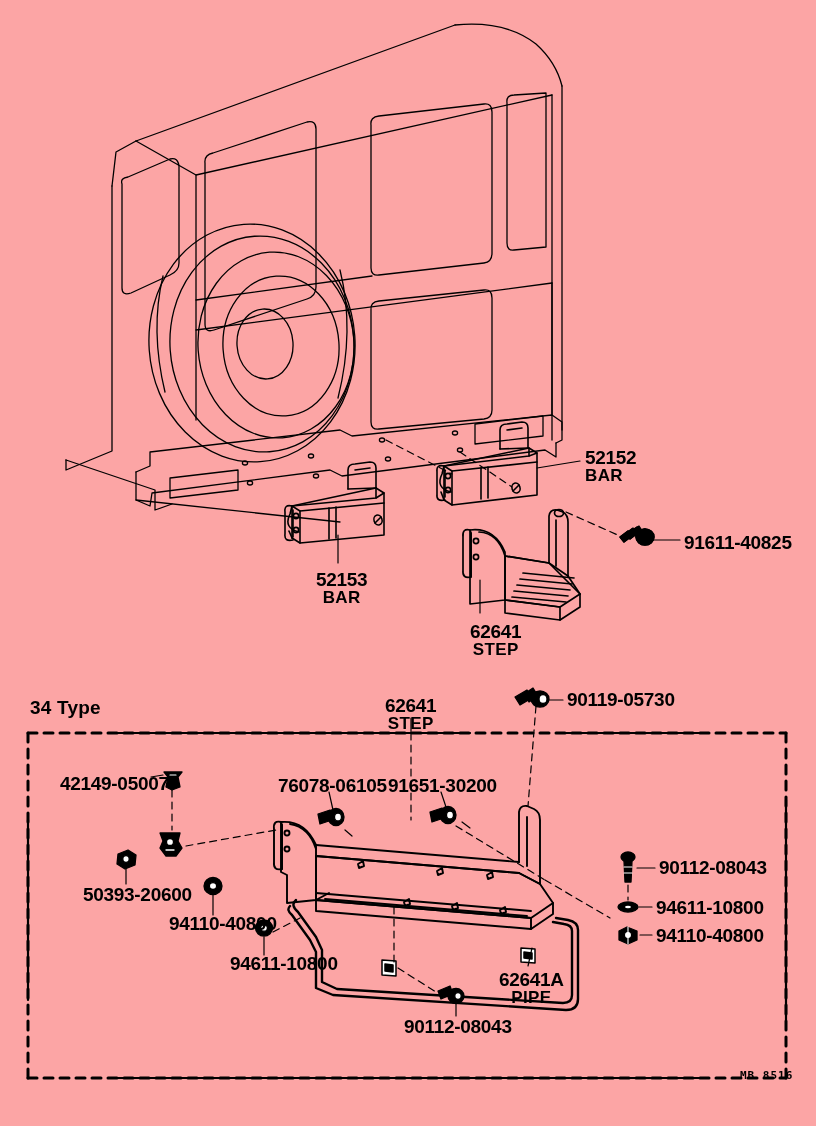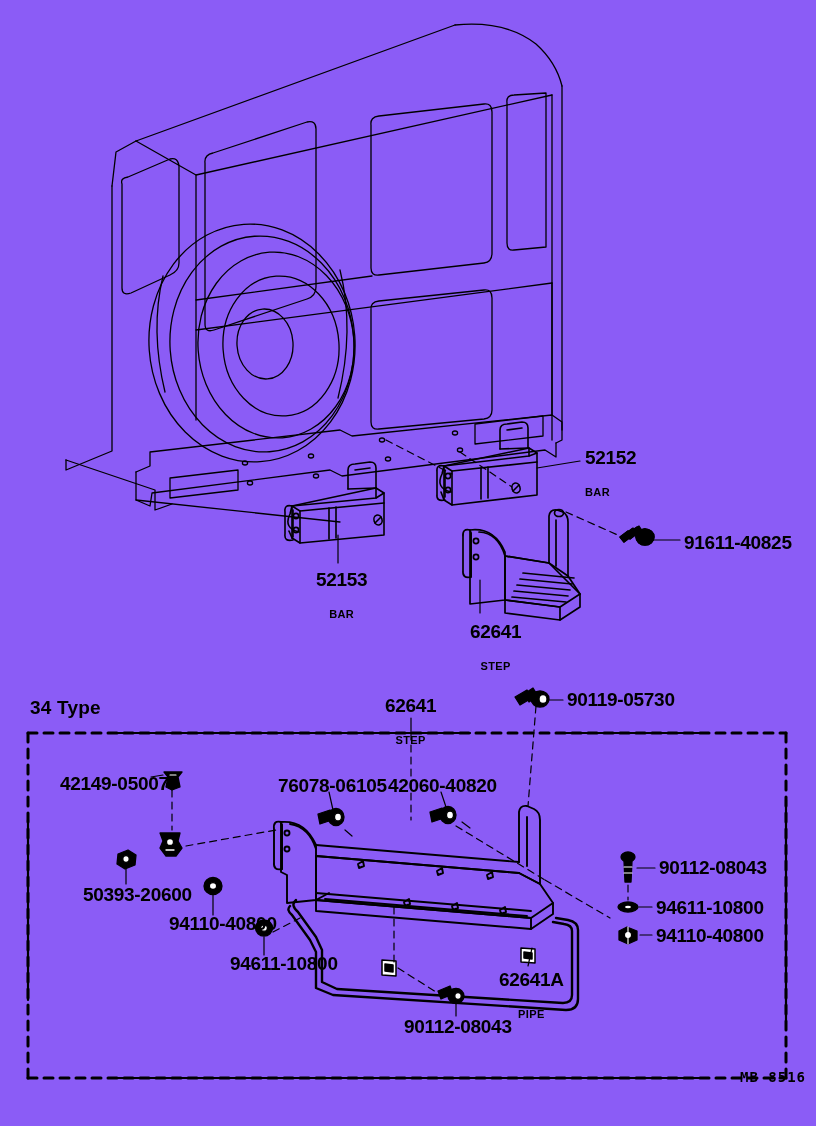--- a/index.html
+++ b/index.html
@@ -12,21 +12,21 @@
     height: 1126px;
     position: relative;
     font-family: "Liberation Sans", sans-serif;
     overflow: hidden;
   }
   #sheet {
     position: absolute;
     left: 0; top: 0;
     width: 816px;
     height: 1126px;
-    background: #8b5cf6;
+    background: #fca5a5;
   }
   svg.layer {
     position: absolute;
     left: 0; top: 0;
     width: 816px;
     height: 1126px;
   }
   .callout {
     position: absolute;
     color: #000;
@@ -35,37 +35,36 @@
     white-space: nowrap;
     line-height: 1.0;
   }
   .callout .num {
     display: block;
     font-size: 19px;
     letter-spacing: -0.3px;
   }
   .callout .sub {
     display: block;
-    font-size: 11px;
+    font-size: 17px;
     letter-spacing: 0.4px;
-    margin-top: 20px;
   }
   .callout.center { text-align: center; }
   .callout.center .sub { text-align: center; }
   .type-label {
     position: absolute;
     font-size: 19px;
     font-weight: bold;
     color: #000;
     letter-spacing: 0.2px;
   }
   .footer-code {
     position: absolute;
     font-family: "DejaVu Sans Mono", monospace;
-    font-size: 14px;
+    font-size: 11px;
     font-weight: bold;
     color: #000;
     letter-spacing: 1px;
   }
 </style>
 </head>
 <body>
 
 <div id="sheet">
 
@@ -450,21 +449,21 @@
 
   <div class="callout" style="left:60px; top:774px;">
     <span class="num">42149-05007</span>
   </div>
 
   <div class="callout" style="left:278px; top:776px;">
     <span class="num">76078-06105</span>
   </div>
 
   <div class="callout" style="left:388px; top:776px;">
-    <span class="num">42060-40820</span>
+    <span class="num">91651-30200</span>
   </div>
 
   <div class="callout" style="left:83px; top:885px;">
     <span class="num">50393-20600</span>
   </div>
 
   <div class="callout" style="left:659px; top:858px;">
     <span class="num">90112-08043</span>
   </div>
 

